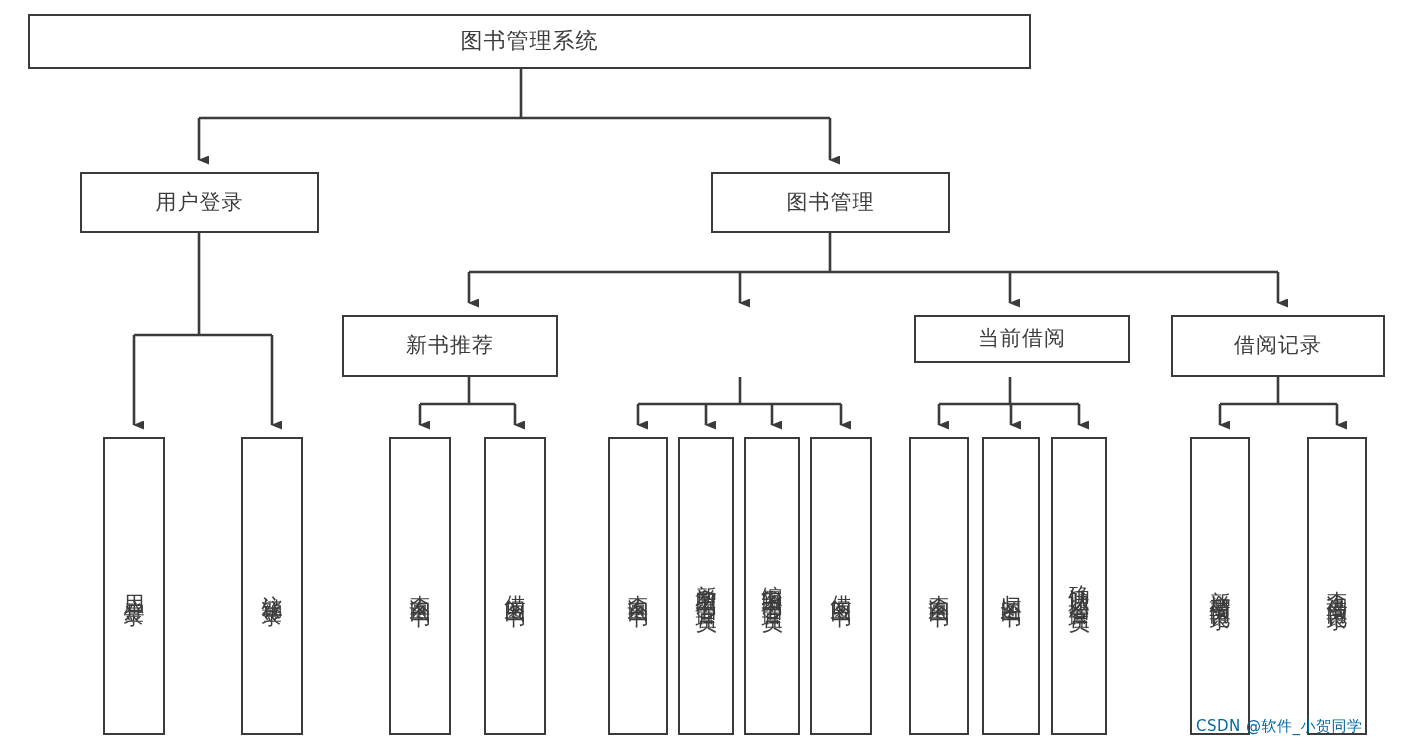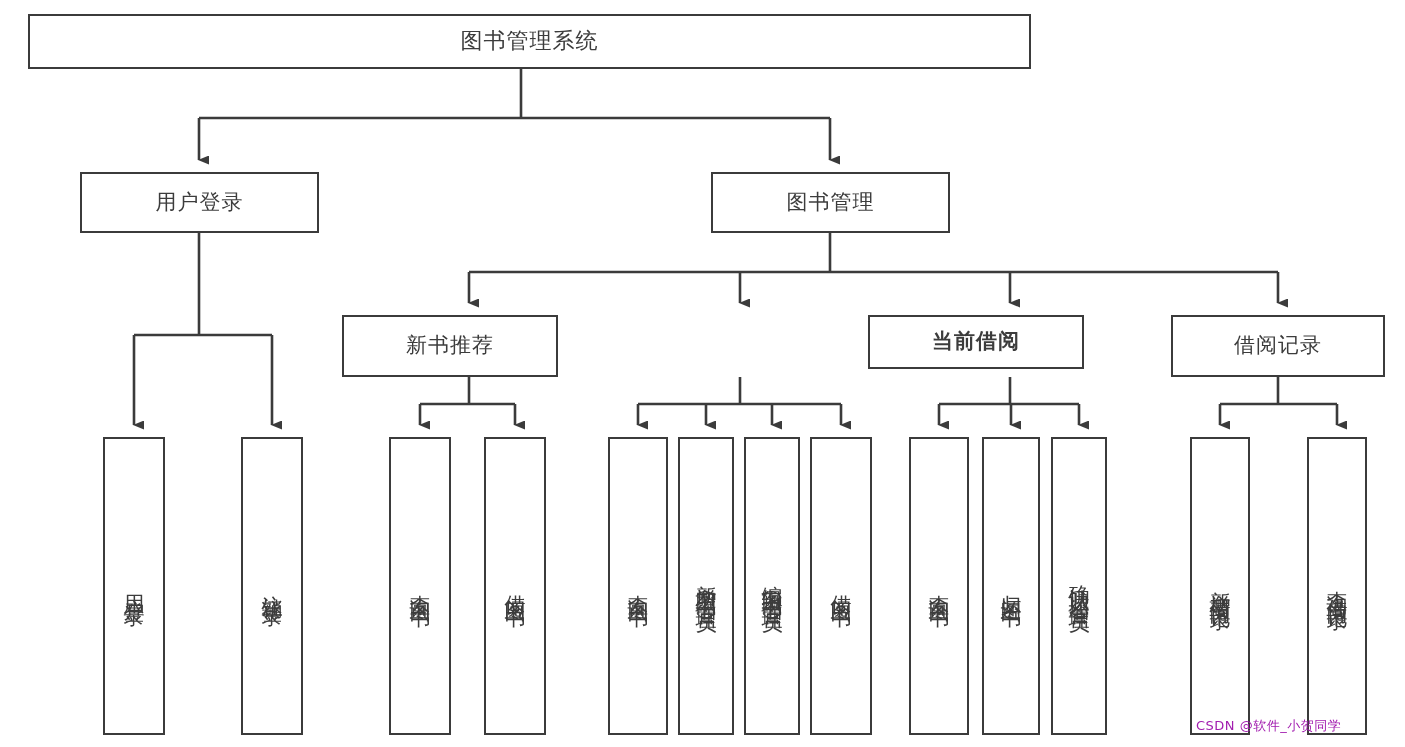--- a/index.html
+++ b/index.html
@@ -55,22 +55,22 @@
     justify-content: center;
     text-align: center;
   }
   .node-v .vtext {
     writing-mode: vertical-rl;
     text-orientation: upright;
     display: block;
   }
   .watermark {
     position: absolute;
-    font-size: 13px;
-    color: #a21caf;
+    font-size: 15px;
+    color: #0369a1;
     white-space: nowrap;
     z-index: 5;
     letter-spacing: 0.5px;
   }
 </style>
 </head>
 <body>
 
 <div id="canvas">
 
@@ -131,21 +131,21 @@
   <div class="node node-h" style="left: 80px; top: 172px; width: 239px; height: 61px;">
     <span>用户登录</span>
   </div>
   <div class="node node-h" style="left: 711px; top: 172px; width: 239px; height: 61px;">
     <span>图书管理</span>
   </div>
 
   <div class="node node-h" style="left: 342px; top: 315px; width: 216px; height: 62px;">
     <span>新书推荐</span>
   </div>
-  <div class="node node-h" style="left: 868px; top: 315px; width: 216px; height: 54px; font-weight: bold;">
+  <div class="node node-h" style="left: 914px; top: 315px; width: 216px; height: 48px;">
     <span>当前借阅</span>
   </div>
   <div class="node node-h" style="left: 1171px; top: 315px; width: 214px; height: 62px; justify-content: center;">
     <span>借阅记录</span>
   </div>
 
   <div class="node node-v" style="left: 103px; top: 437px; width: 62px; height: 298px;">
     <span class="vtext">用户登录</span>
   </div>
   <div class="node node-v" style="left: 241px; top: 437px; width: 62px; height: 298px;">

